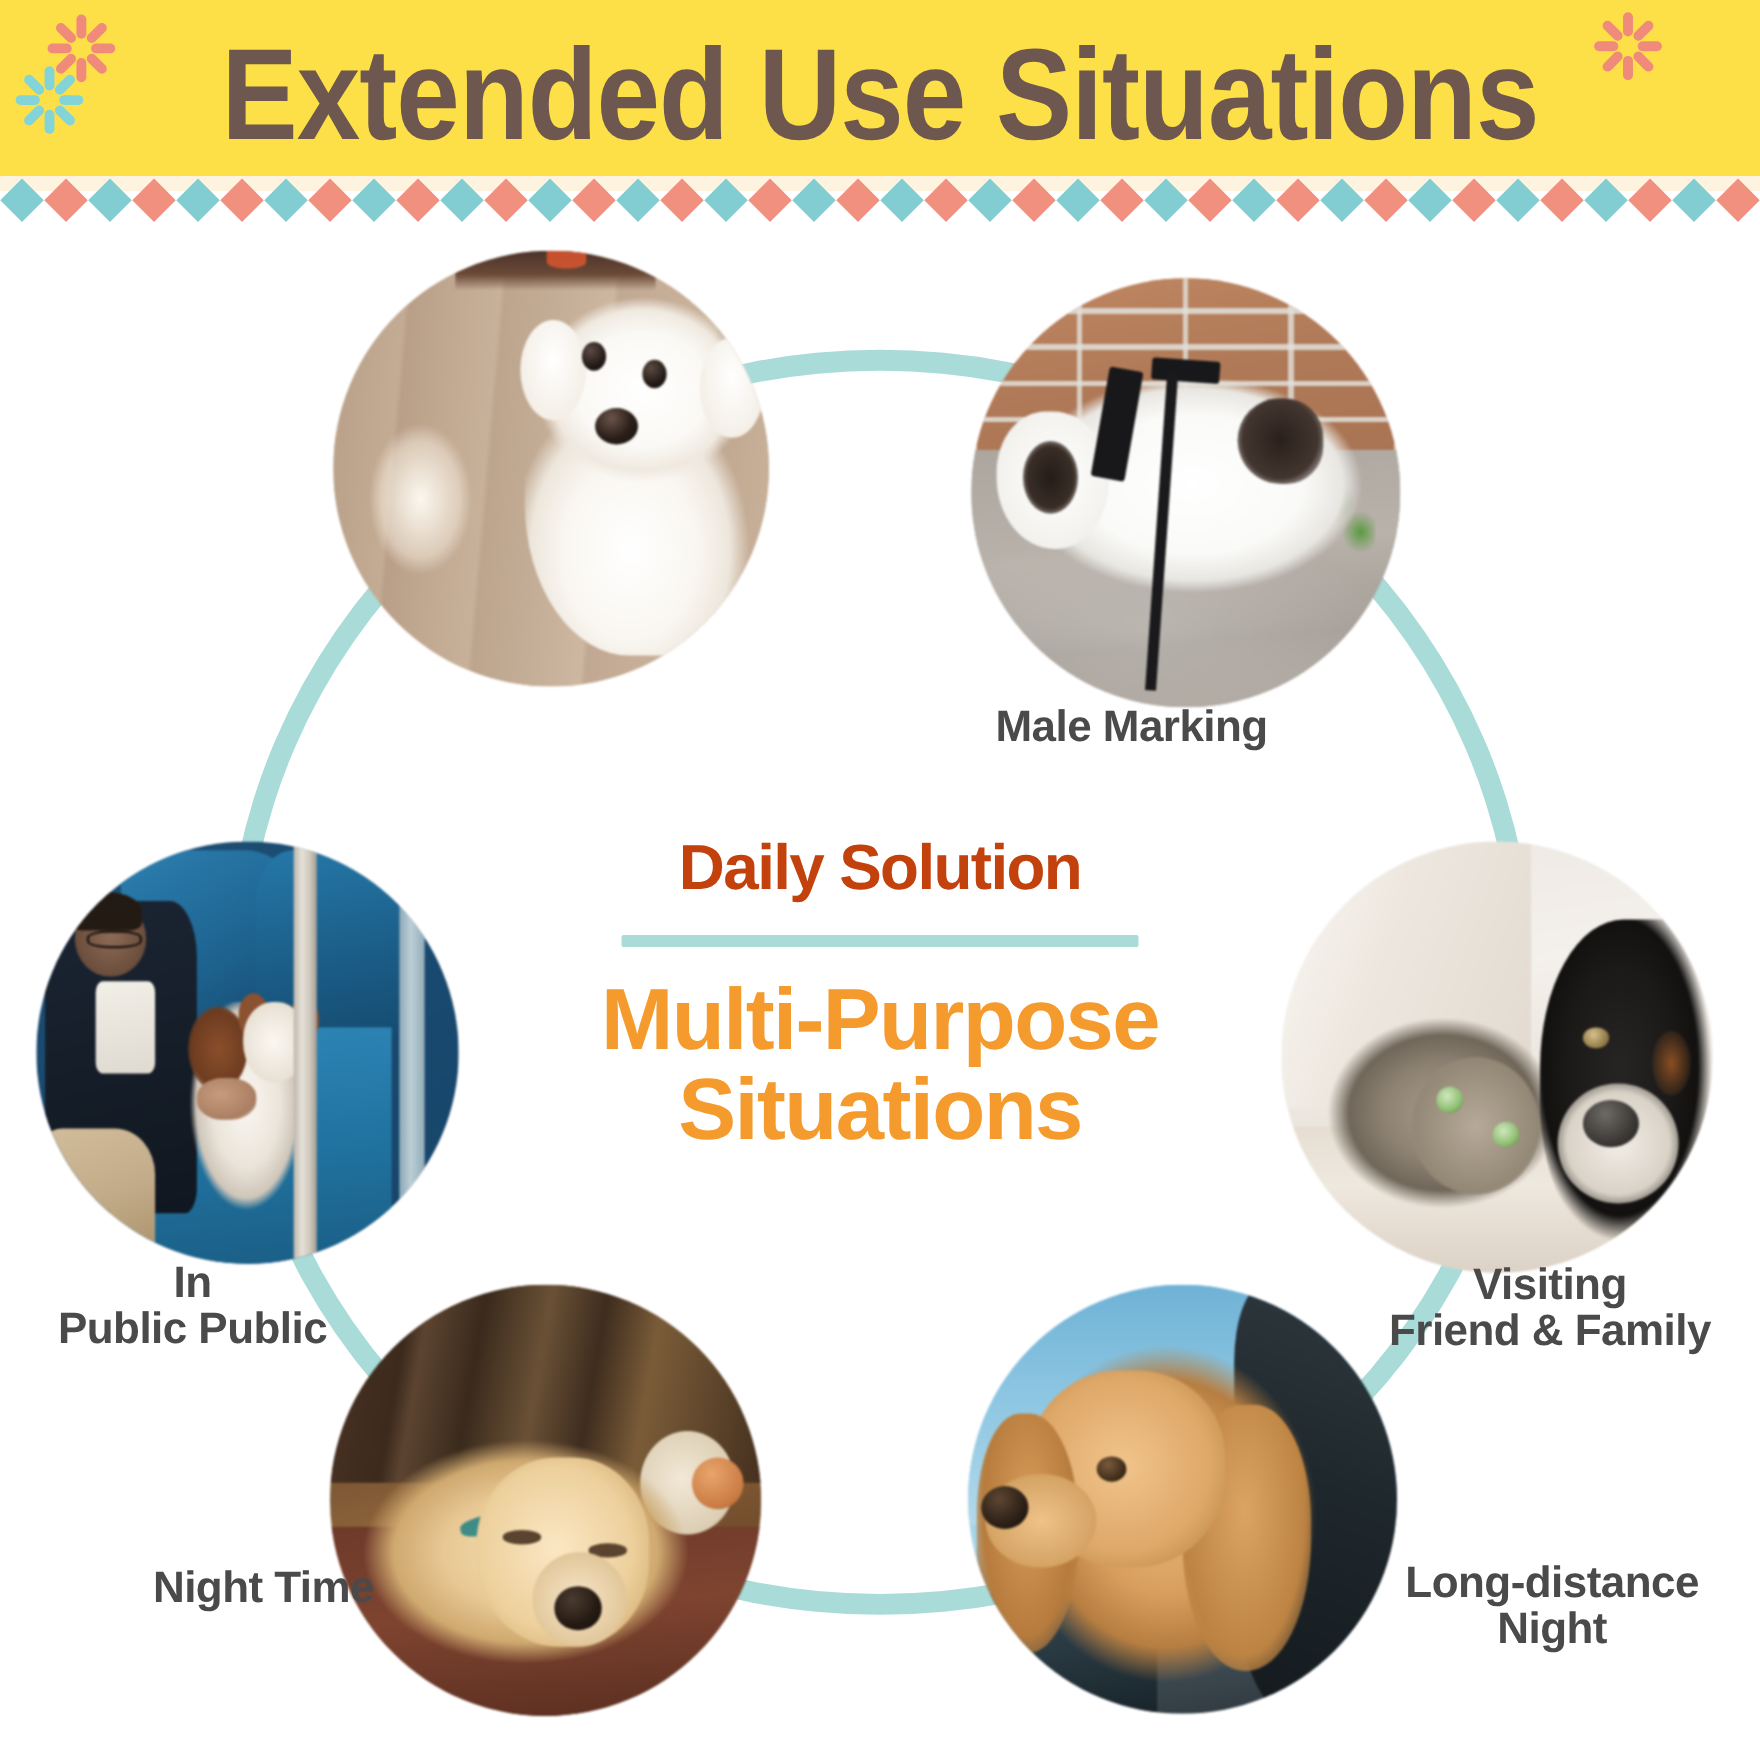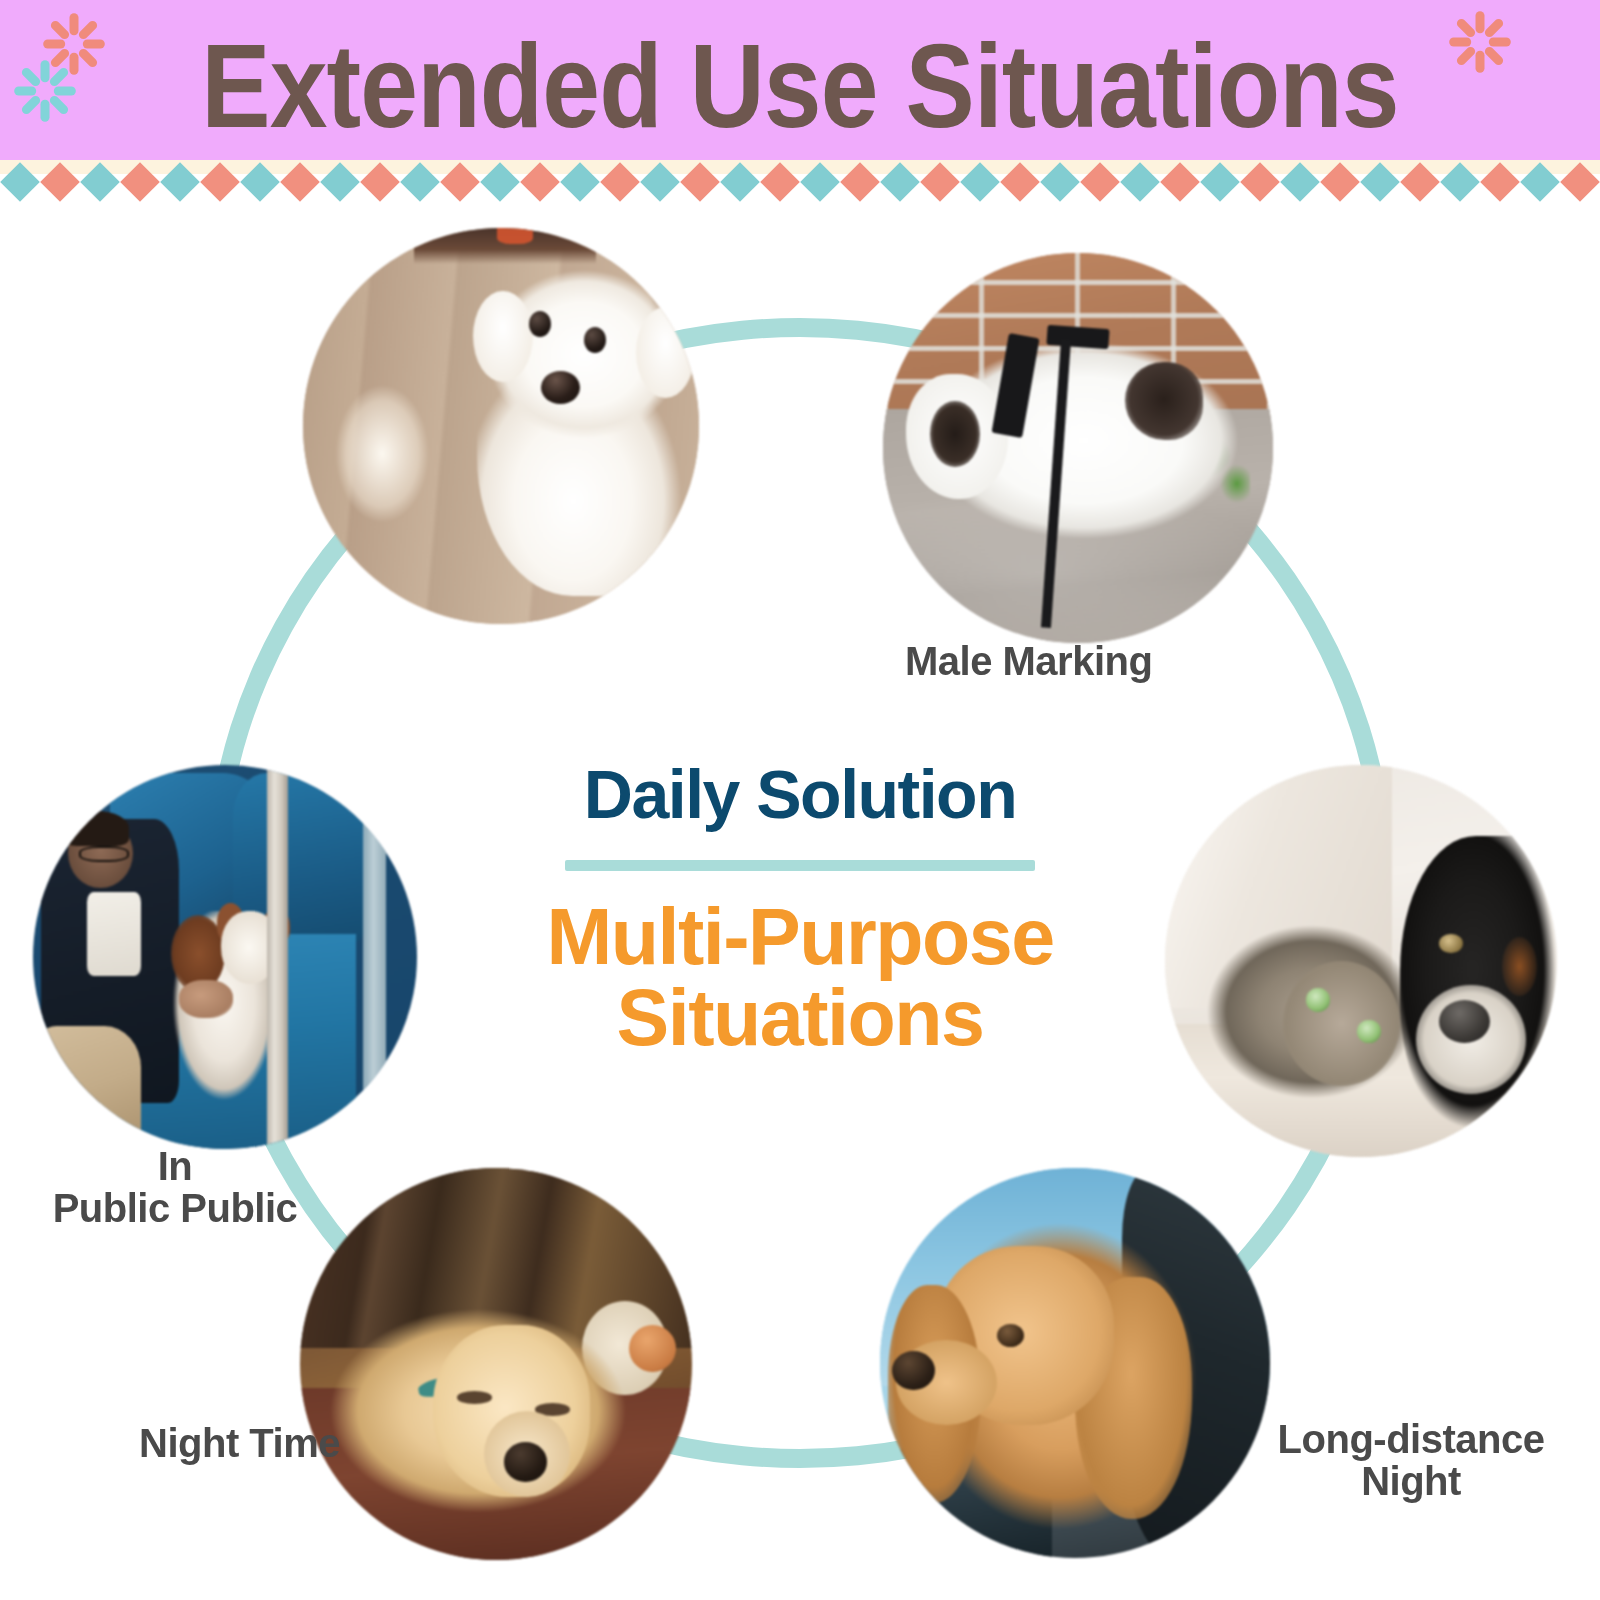--- a/index.html
+++ b/index.html
@@ -9,21 +9,21 @@
     background:#ffffff;
     font-family:"Liberation Sans","DejaVu Sans",sans-serif;
     overflow:hidden;
     position:relative;
   }
   #stage{position:relative;width:1600px;height:1600px;overflow:hidden;background:#fff;}
 
   
   .header{
     position:absolute;left:0;top:0;width:1600px;height:165px;
-    background:#f0abfc;
+    background:#fde047;
     overflow:hidden;
     text-align:center;
   }
   .header-title{
     position:absolute;left:0;top:0;width:1600px;height:165px;
     display:flex;align-items:center;justify-content:center;
     font-weight:bold;
     font-size:118px;
     letter-spacing:-1px;
     color:#6E574F;
@@ -101,21 +101,21 @@
     white-space:pre-line;
     z-index:6;
   }
 
   
   .center-block{
     position:absolute;left:430px;top:760px;width:740px;
     text-align:center;z-index:4;
   }
   .daily{
-    font-size:68px;font-weight:bold;color:#0c4a6e;
+    font-size:58px;font-weight:bold;color:#c2410c;
     letter-spacing:-1.5px;line-height:1;
   }
   .divider{
     width:470px;height:11px;background:#A9DCD9;border-radius:2px;
     margin:32px auto 26px auto;
   }
   .multi{
     font-size:79px;font-weight:bold;color:#F59A2C;
     letter-spacing:-1.5px;line-height:1.02;
   }
@@ -591,20 +591,22 @@
         <div class="cd-cateye" style="left:36%;top:57%;"></div>
         <div class="cd-cateye" style="left:49%;top:65%;"></div>
         <div class="cd-dog"></div>
         <div class="cd-tan"></div>
         <div class="cd-muzzle"></div>
         <div class="cd-nose"></div>
         <div class="cd-dogeye"></div>
       </div>
     </div>
   </div>
+  <div class="label" style="left:1218px;top:1148px;width:382px;text-align:center;">Visiting
+Friend &amp; Family</div>
 
   <div class="node" style="left:880px;top:1168px;">
     <div class="photo softblur" style="width:390px;height:390px;">
       <div class="art art-travel">
         <div class="tv-sky"></div>
         <div class="tv-cardark"></div>
         <div class="tv-cardark2"></div>
         <div class="tv-dog"></div>
         <div class="tv-earR"></div>
         <div class="tv-head"></div>

